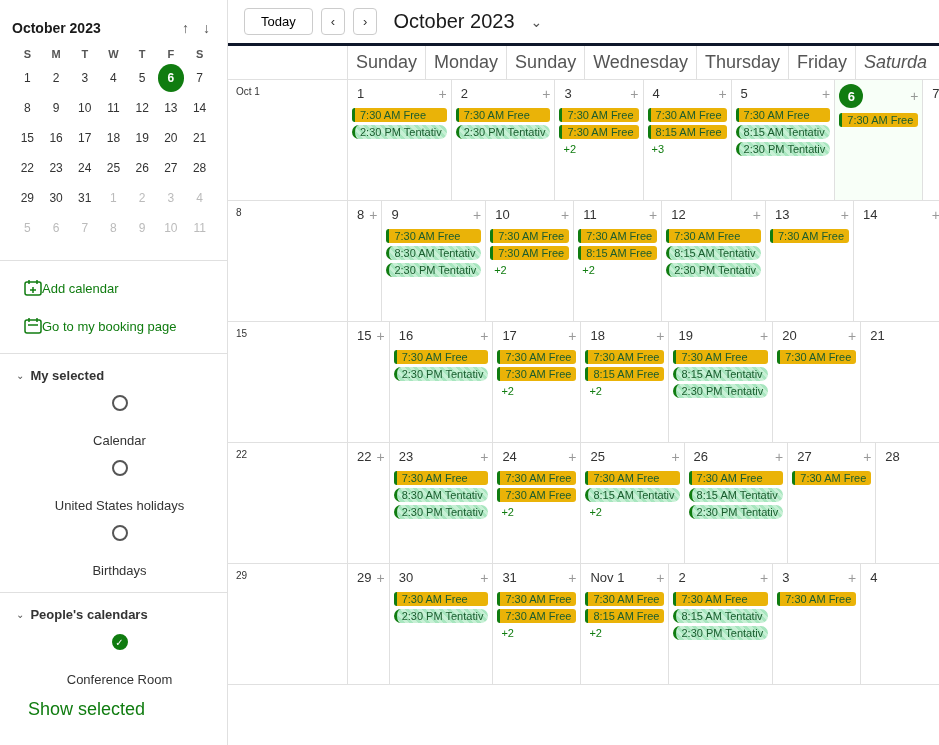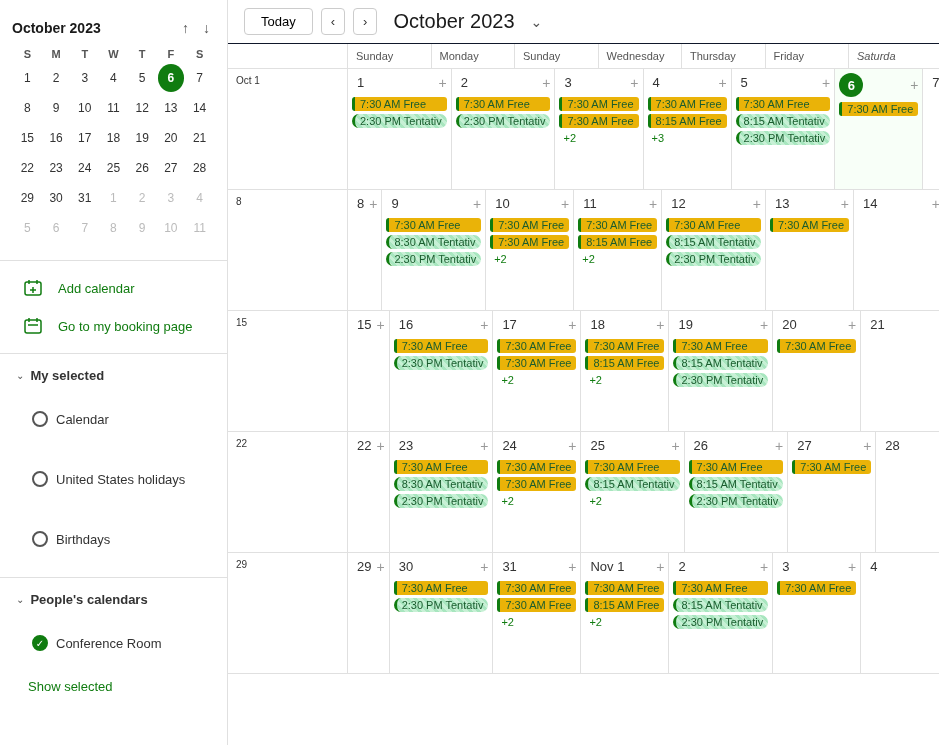--- a/index.html
+++ b/index.html
@@ -13,45 +13,45 @@
     .mini-cal-nav { display: flex; gap: 4px; }
     .mini-cal-nav button { background: none; border: none; cursor: pointer; color: #555; font-size: 14px; padding: 2px 5px; border-radius: 4px; }
     .mini-cal-grid { width: 100%; }
     .mini-cal-grid th { text-align: center; font-size: 11px; color: #555; padding: 2px 0; width: 28px; }
     .mini-cal-grid td { text-align: center; font-size: 12px; padding: 3px 0; cursor: pointer; border-radius: 50%; width: 28px; height: 28px; color: #333; }
     .mini-cal-grid td.today { background: #107c10; color: #fff; border-radius: 50%; font-weight: 700; }
     .mini-cal-grid td.other-month { color: #bbb; }
 
     .sidebar-divider { border: none; border-top: 1px solid #e0e0e0; margin: 8px 0; }
 
-    .sidebar-action { display: flex; align-items: center; gap: 16px; padding: 8px 16px; cursor: pointer; color: #107c10; font-size: 13px; border-radius: 4px; margin: 2px 8px; }
+    .sidebar-action { display: flex; align-items: center; gap: 0; padding: 8px 16px; cursor: pointer; color: #107c10; font-size: 13px; border-radius: 4px; margin: 2px 8px; }
     .sidebar-action-icon { width: 18px; height: 18px; display: flex; align-items: center; justify-content: center; }
 
     .sidebar-section { padding: 6px 16px; display: flex; align-items: center; gap: 6px; cursor: pointer; }
     .sidebar-section-title { font-size: 13px; font-weight: 600; color: #333; }
     .chevron { font-size: 10px; color: #555; }
 
-    .calendar-item { display: flex; align-items: center; gap: 8px; padding: 5px 16px 5px 28px; cursor: pointer; border-radius: 4px; margin: 17px 4px; }
+    .calendar-item { display: flex; align-items: center; gap: 22px; padding: 5px 16px 5px 28px; cursor: pointer; border-radius: 4px; margin: 1px 4px; flex-direction: column; }
     .calendar-item-circle { width: 16px; height: 16px; border-radius: 50%; border: 2px solid #555; display: flex; align-items: center; justify-content: center; flex-shrink: 0; }
     .calendar-item-circle.checked { background: #107c10; border-color: #107c10; color: white; font-size: 10px; }
     .calendar-item-label { font-size: 13px; color: #333; }
 
-    .show-selected { padding: 6px 28px; color: #107c10; font-size: 13px; cursor: pointer; }
+    .show-selected { padding: 6px 28px; color: #107c10; font-size: 18px; cursor: pointer; }
 
     
     .main { flex: 1; display: flex; flex-direction: column; overflow: hidden; }
-    .toolbar { display: flex; align-items: center; gap: 8px; padding: 8px 16px; border-bottom: 1px solid #0f172a; }
+    .toolbar { display: flex; align-items: center; gap: 8px; padding: 8px 16px; border-bottom: 3px solid #0f172a; }
     .btn-today { padding: 5px 16px; border: 1px solid #ccc; border-radius: 4px; background: #fff; cursor: pointer; font-size: 13px; font-weight: 500; }
     .nav-btn { background: none; border: 1px solid #ccc; cursor: pointer; padding: 5px 9px; border-radius: 4px; font-size: 13px; color: #333; }
     .toolbar-title { font-size: 20px; font-weight: 300; color: #1a1a1a; margin: 0 8px; }
     .chevron-down { font-size: 14px; color: #555; cursor: pointer; }
 
     .calendar-grid { flex: 1; overflow-y: auto; }
     .cal-header-row { display: grid; grid-template-columns: 120px 1fr 1fr 1fr 1fr 1fr 1fr 90px; border-bottom: 1px solid #e0e0e0; position: sticky; top: 0; background: #fff; z-index: 10; }
-    .cal-header-cell { padding: 6px 8px; font-size: 11px; color: #555; font-weight: 500; border-right: 1px solid #e0e0e0; }
+    .cal-header-cell { padding: 6px 8px; font-size: 18px; color: #555; font-weight: 500; border-right: 1px solid #e0e0e0; }
     .cal-header-cell:last-child { border-right: none; font-style: italic; }
 
     .cal-week-row { display: grid; grid-template-columns: 120px 1fr 1fr 1fr 1fr 1fr 1fr 90px; border-bottom: 1px solid #e0e0e0; min-height: 120px; }
     .cal-day-cell { border-right: 1px solid #e0e0e0; padding: 4px; display: flex; flex-direction: column; gap: 2px; min-height: 120px; }
     .cal-day-cell:last-child { border-right: none; }
     .cal-day-cell.today-col { background: #f8fff8; }
 
     .day-number-row { display: flex; align-items: center; justify-content: space-between; margin-bottom: 3px; }
     .day-number { font-size: 13px; color: #333; cursor: pointer; padding: 2px 5px; border-radius: 50%; }
     .day-number.today-num { background: #107c10; color: white; font-weight: 700; border-radius: 50%; width: 24px; height: 24px; display: flex; align-items: center; justify-content: center; }

